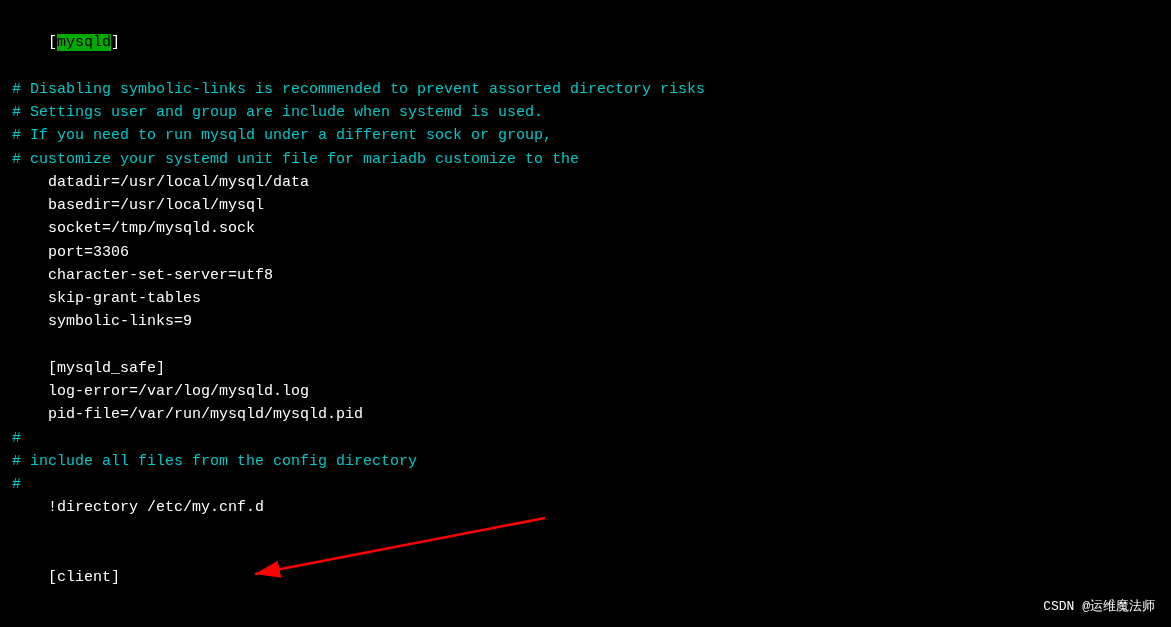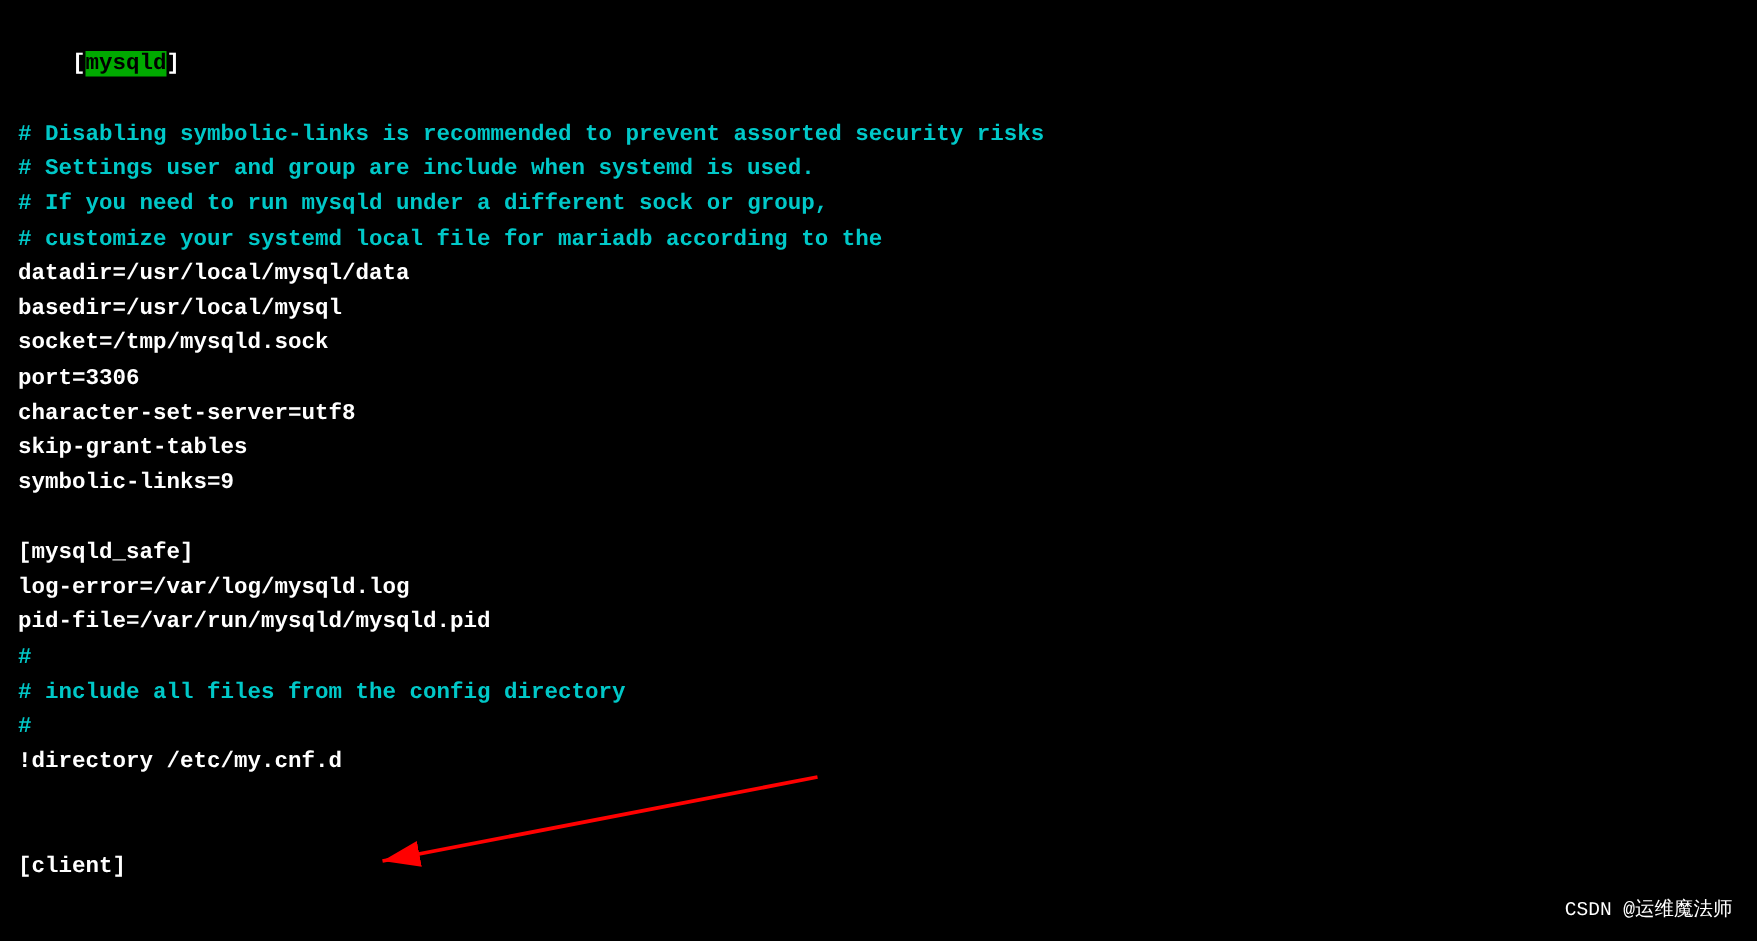--- a/index.html
+++ b/index.html
@@ -22,33 +22,33 @@
       width: 100%;
       height: 100%;
       background-color: #000000;
       padding: 8px 12px;
       position: relative;
     }
 
     .line {
       line-height: 1.55;
       white-space: pre;
-      font-weight: bold;
     }
 
     .white {
       color: #ffffff;
     }
 
     .comment {
       color: #00c8c8;
     }
 
     .normal {
       color: #ffffff;
+      margin-left: 36px;
     }
 
     .watermark {
       position: absolute;
       bottom: 12px;
       right: 16px;
       color: #ffffff;
       font-family: 'Courier New', Courier, monospace;
       font-size: 13px;
     }
@@ -65,24 +65,24 @@
   </style>
 </head>
 <body>
 
 <div class="terminal">
 
   <div class="line">
     <span class="white">[</span><span style="background-color:#00aa00; color:#000000;">mysqld</span><span class="white">]</span>
   </div>
 
-  <div class="line comment"># Disabling symbolic-links is recommended to prevent assorted security risks</div>
+  <div class="line comment"># Disabling symbolic-links is recommended to prevent assorted directory risks</div>
   <div class="line comment"># Settings user and group are include when systemd is used.</div>
   <div class="line comment"># If you need to run mysqld under a different <span style="color:#00c8c8;">sock</span> or group,</div>
-  <div class="line comment"># customize your systemd local file for mariadb according to the</div>
+  <div class="line comment"># customize your systemd unit file for mariadb customize to the</div>
 
   <div class="line normal">datadir=/usr/local/mysql/data</div>
   <div class="line normal">basedir=/usr/local/mysql</div>
   <div class="line normal">socket=/tmp/mysqld.sock</div>
   <div class="line normal">port=3306</div>
   <div class="line normal">character-set-server=utf8</div>
   <div class="line normal">skip-grant-tables</div>
   <div class="line normal">symbolic-links=9</div>
 
   <div class="line">&nbsp;</div>

